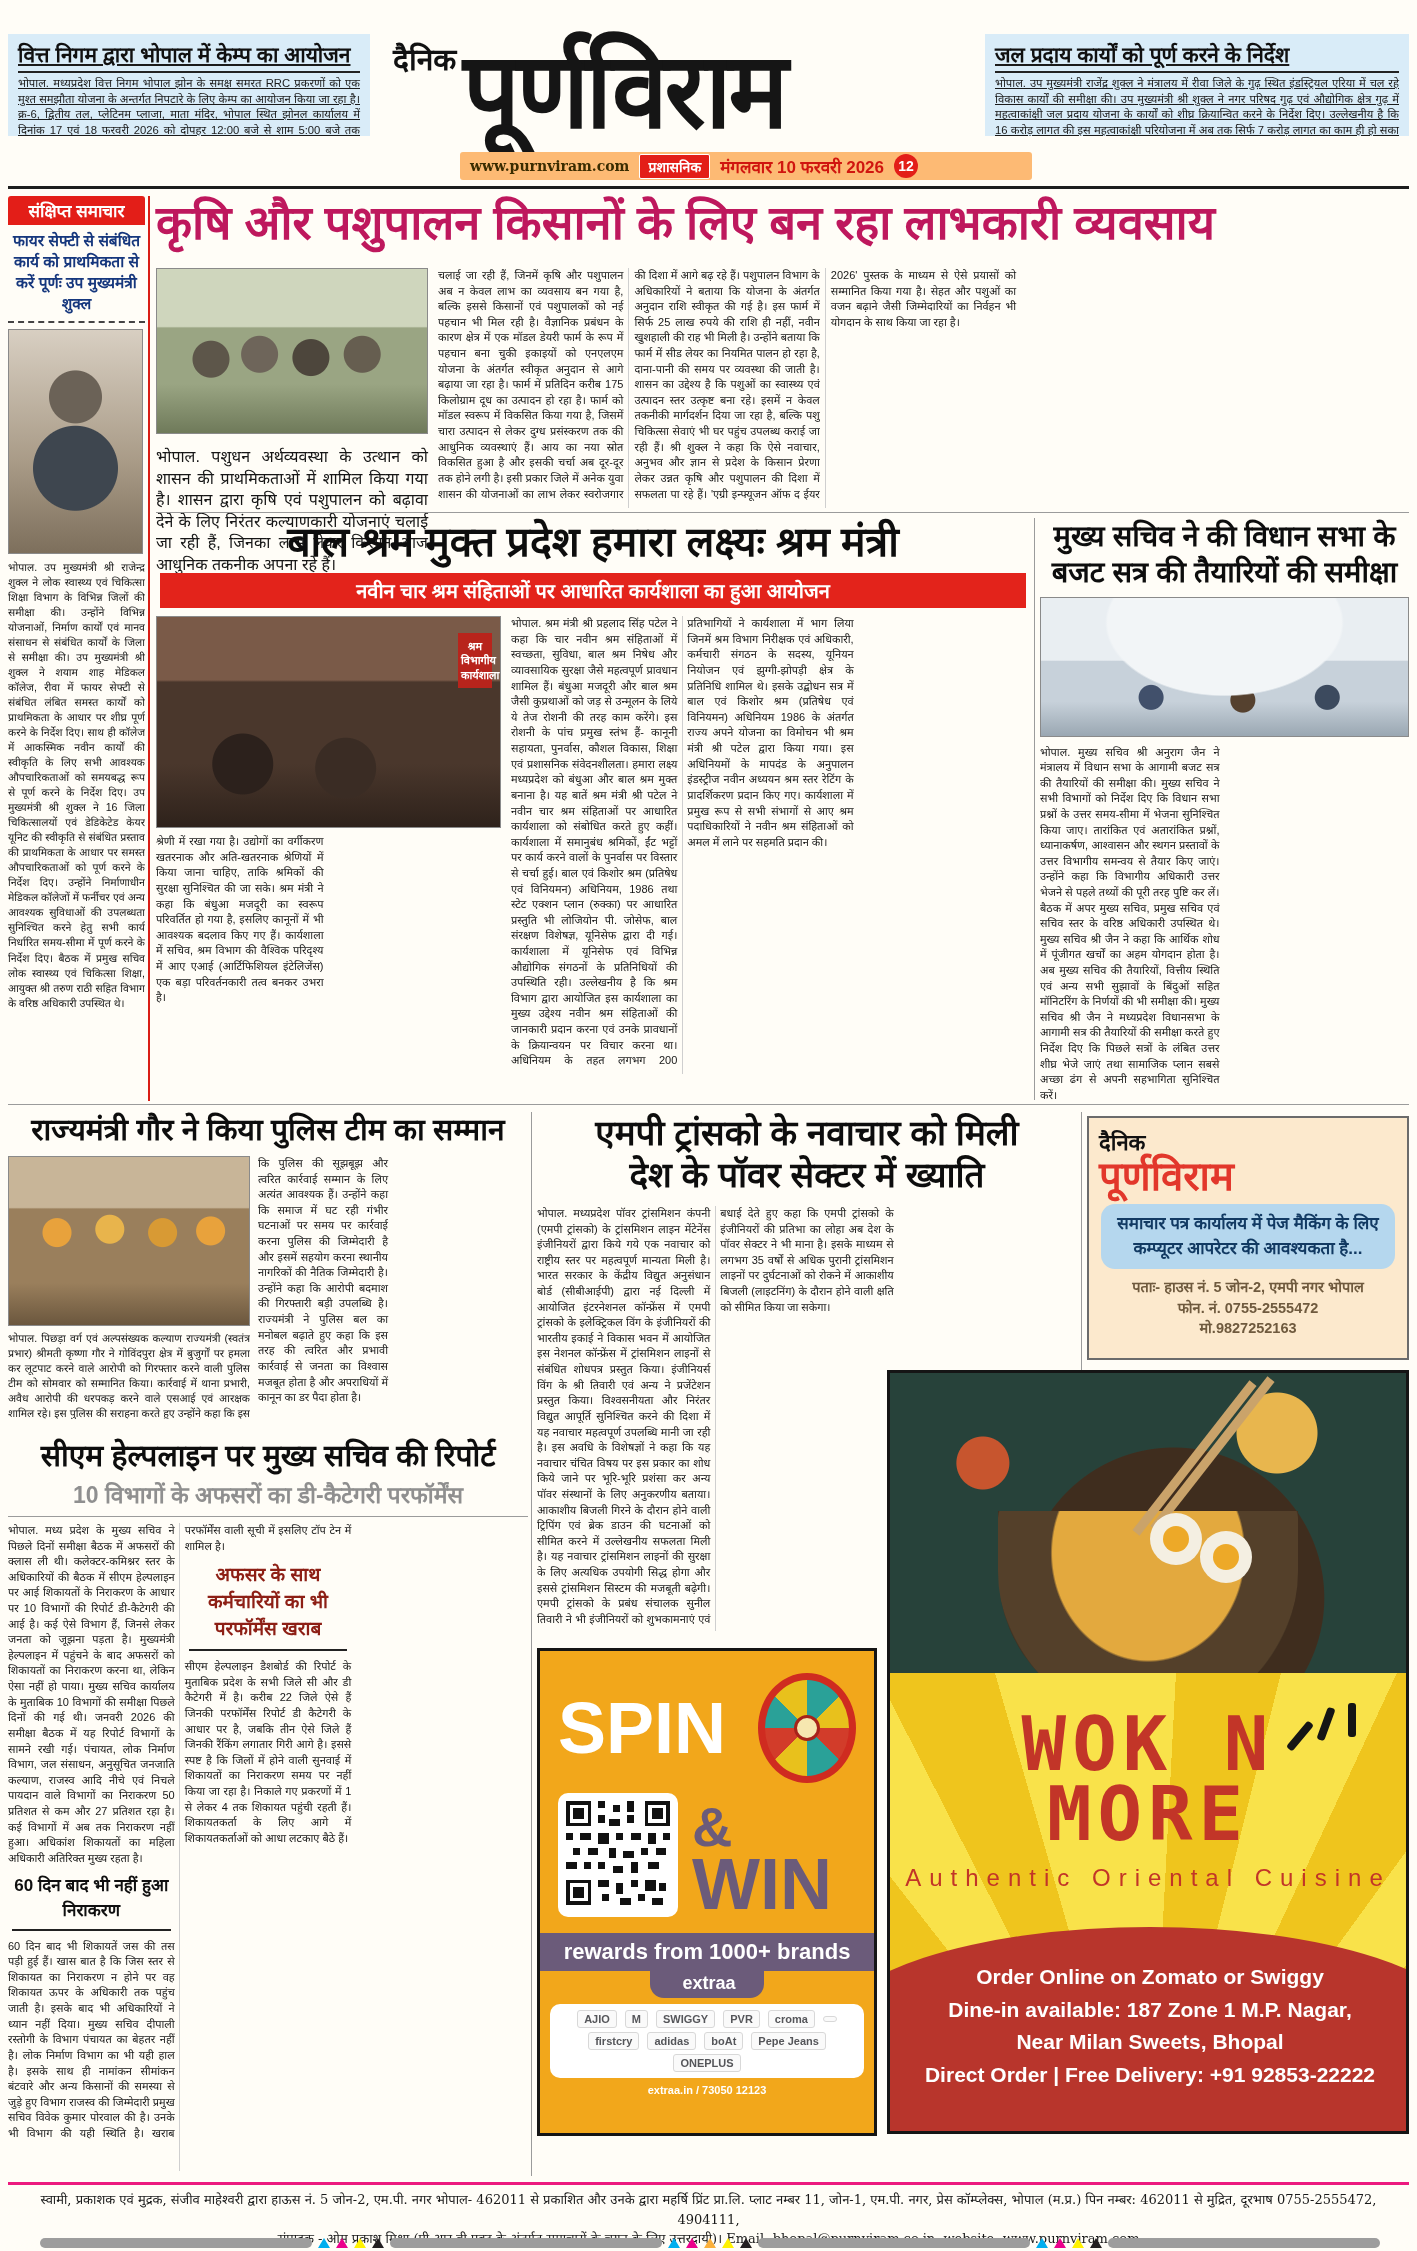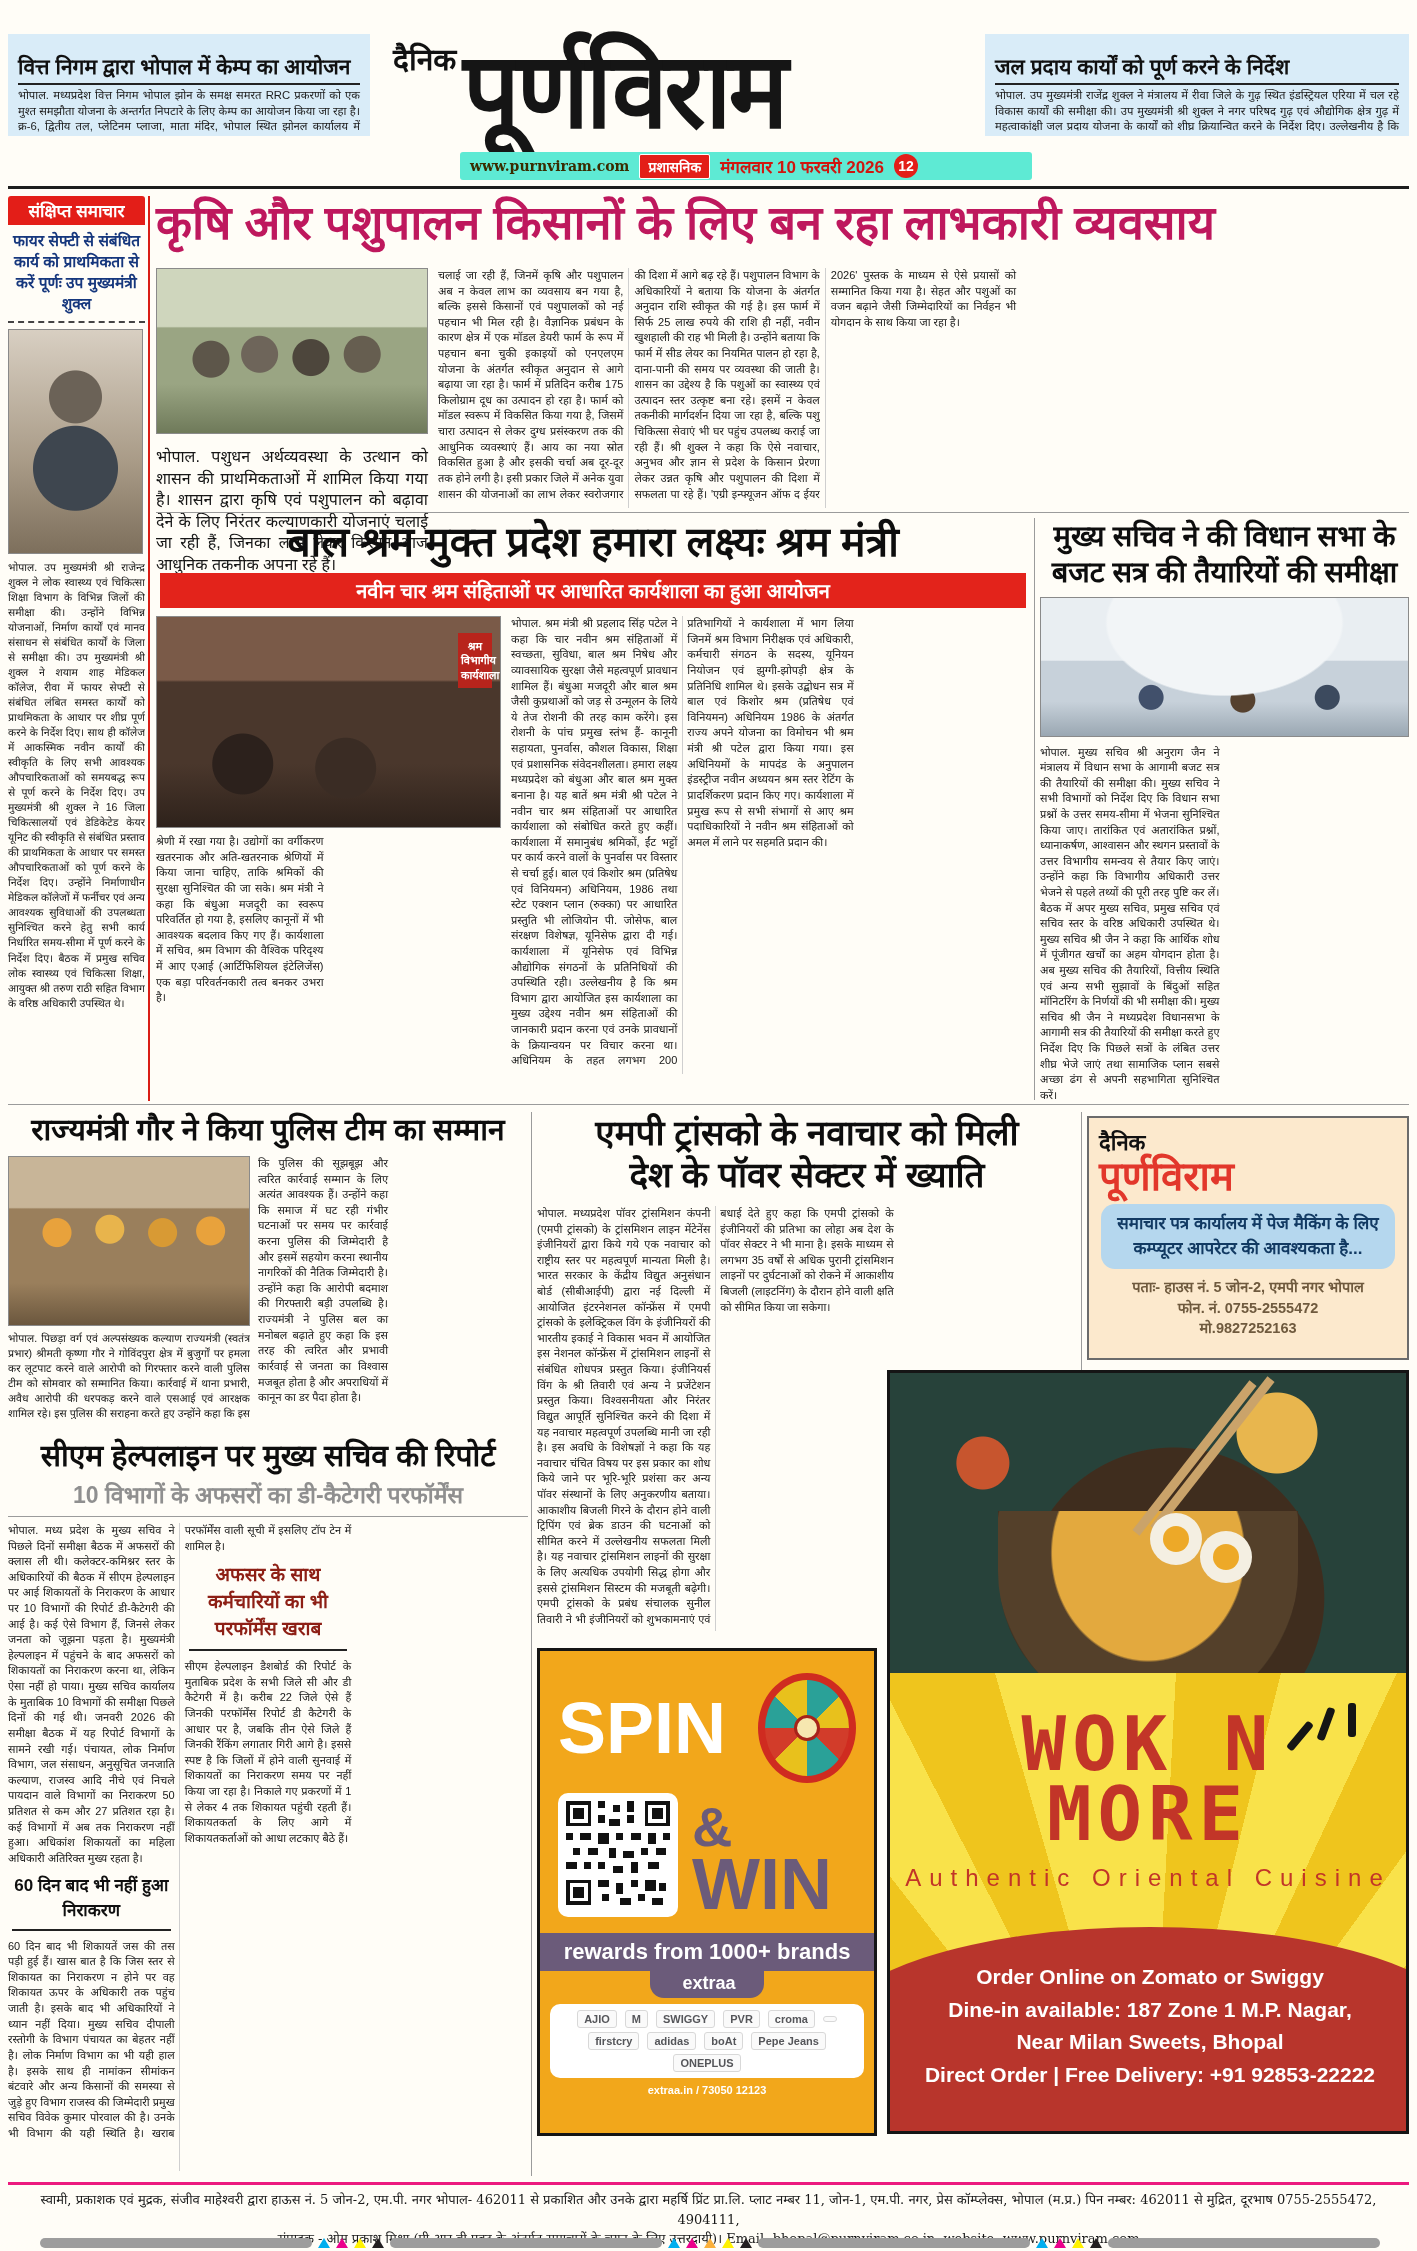--- a/index.html
+++ b/index.html
@@ -1,27 +1,27 @@
 <!DOCTYPE html>
 <html><head>
 <meta charset="utf-8">
 <style>
   html,body{margin:0;padding:0;background:#e8e8e4;}
   #page{position:relative;width:1417px;height:2251px;margin:0 auto;background:#fffdf7;
         font-family:"Liberation Sans","DejaVu Sans",sans-serif;color:#1b1b1b;overflow:hidden;}
   .abs{position:absolute;}
   
-  .newsbox{background:#d9ecf8;padding:18px 10px 4px 10px;box-sizing:border-box;}
+  .newsbox{background:#d9ecf8;padding:6px 10px 4px 10px;box-sizing:border-box;text-decoration:underline;}
   .newsbox h2{margin:0 0 2px 0;font-size:21px;font-weight:800;border-bottom:2px solid #222;
               padding-bottom:3px;color:#101010;}
   .newsbox p{margin:3px 0 0 0;font-size:11.3px;line-height:1.38;text-align:justify;}
   .masthead-daily{font-size:30px;font-weight:800;color:#111;}
   .masthead-title{font-size:100px;font-weight:800;color:#151515;letter-spacing:-3px;
                   line-height:1;transform:scaleY(1.05);white-space:nowrap;}
-  .date-strip{background:#5eead4;display:flex;align-items:center;gap:10px;
+  .date-strip{background:#fdba74;display:flex;align-items:center;gap:10px;
               padding:2px 10px;box-sizing:border-box;border-radius:3px;}
   .site-url{font-weight:800;font-size:14px;color:#3a2c00;font-family:"DejaVu Serif",serif;}
   .edition-badge{background:#e31e18;color:#fff;font-weight:800;font-size:14px;
                  padding:2px 8px;border:1px solid #fff;border-radius:2px;}
   .date-text{color:#d0160f;font-weight:800;font-size:17px;}
   .page-circle{background:#e31e18;color:#fff;font-weight:800;font-size:14px;width:24px;height:24px;
                border-radius:50%;display:flex;align-items:center;justify-content:center;}
   .rule-h{background:#1d1d1d;}
   .rule-thin{background:#9b9b9b;}
   .rule-red{background:#d91d15;}

